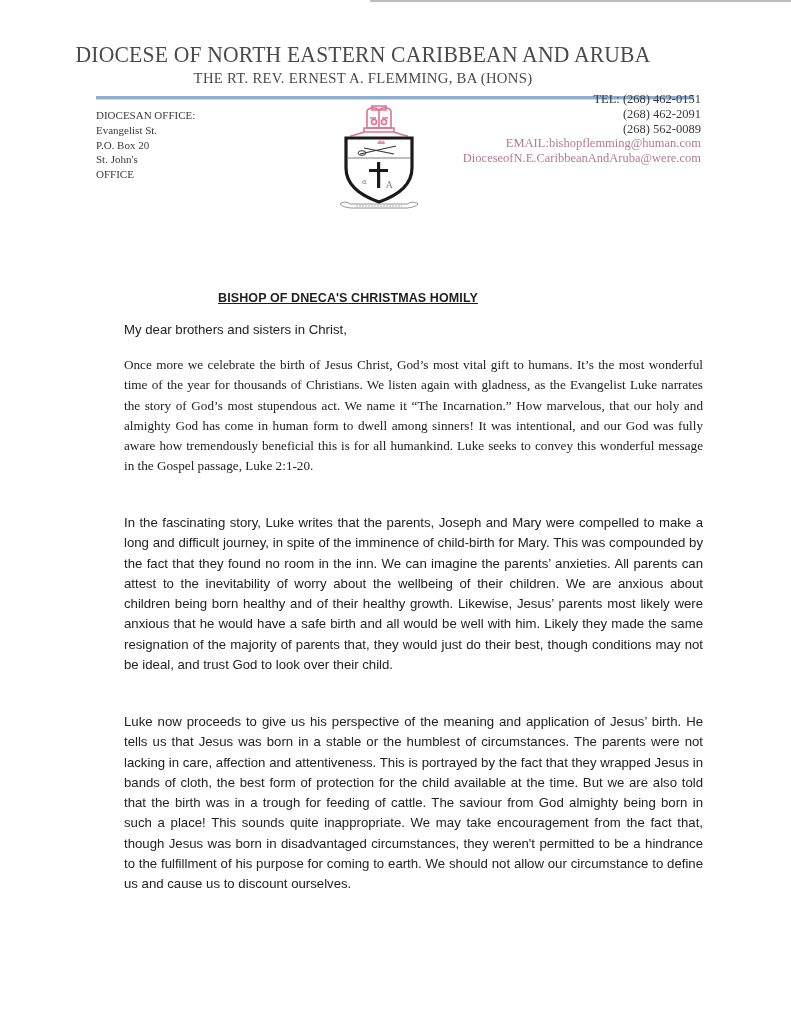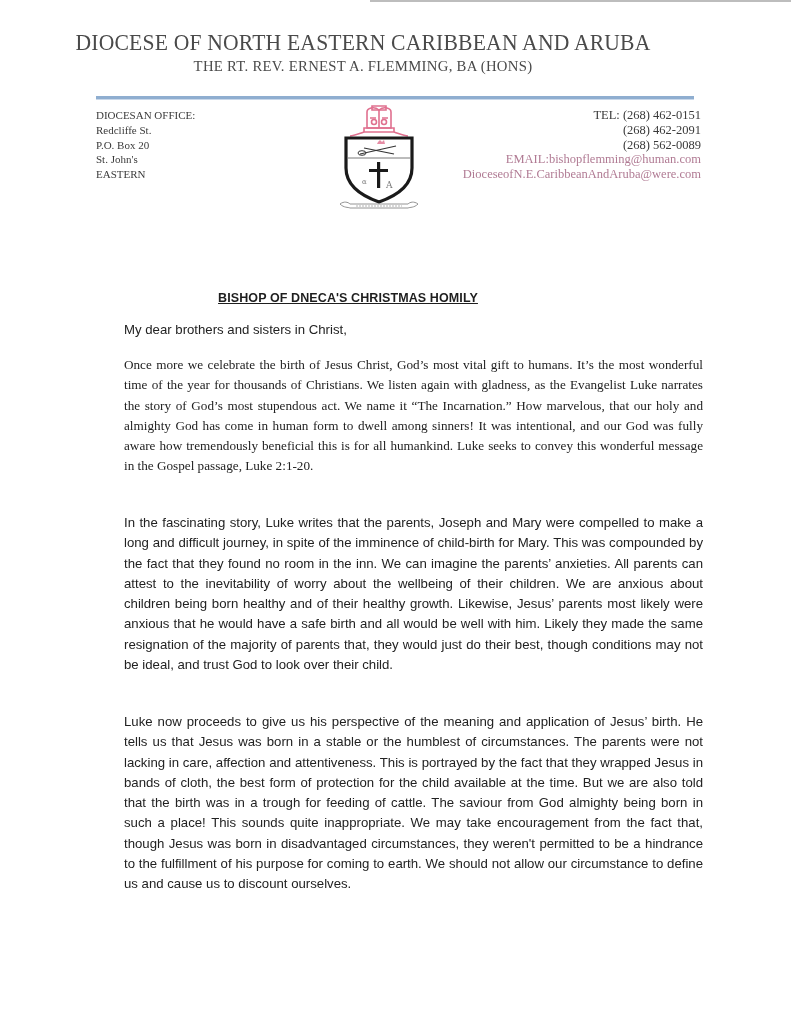--- a/index.html
+++ b/index.html
@@ -1,24 +1,24 @@
 <!DOCTYPE html>
 <html><head>
 <meta charset="utf-8">
 <style>
   html, body { margin: 0; padding: 0; background: #ffffff; }
   body { width: 791px; height: 1024px; position: relative; overflow: hidden; font-family: "Liberation Sans", sans-serif; color: #1e1e1e; }
   .top-scan-edge { position: absolute; left: 370px; top: 0; width: 421px; height: 2px; background: #bdbdbd; }
-  .letterhead { position: absolute; left: 0; top: 28px; width: 726px; text-align: center; font-family: "Liberation Serif", serif; color: #4a4a4a; }
+  .letterhead { position: absolute; left: 0; top: 40px; width: 726px; text-align: center; font-family: "Liberation Serif", serif; color: #4a4a4a; }
   .lh-title { font-size: 23.5px; letter-spacing: 0.2px; line-height: 28px; transform: scaleX(0.92); transform-origin: center; white-space: nowrap; }
   .lh-subtitle { font-size: 15.5px; line-height: 20px; margin-top: 0px; letter-spacing: 0.3px; transform: scaleX(0.95); transform-origin: center; white-space: nowrap; }
   .rule { position: absolute; left: 96px; top: 96px; width: 598px; height: 3px; background: #8faed0; border-bottom: 1px solid #c9d8ea; }
   .address { position: absolute; left: 96px; top: 108px; font-family: "Liberation Serif", serif; font-size: 11px; line-height: 14.8px; color: #3a3a3a; }
   .address div { white-space: nowrap; }
-  .contact { position: absolute; right: 90px; top: 108px; text-align: right; font-family: "Liberation Serif", serif; font-size: 12.5px; line-height: 14.8px; color: #3a3a3a; }
+  .contact { position: absolute; right: 90px; top: 92px; text-align: right; font-family: "Liberation Serif", serif; font-size: 12.5px; line-height: 14.8px; color: #3a3a3a; }
   .contact div { white-space: nowrap; }
   .contact .email { color: #b07a93; }
   .crest { position: absolute; left: 334px; top: 100px; width: 90px; height: 112px; }
   .heading { position: absolute; left: 0; top: 291px; width: 696px; text-align: center; font-size: 12.5px; font-weight: bold; text-decoration: underline; color: #1e1e1e; letter-spacing: 0.1px; }
   .body-text { position: absolute; left: 124px; width: 579px; font-size: 13.2px; line-height: 20.3px; color: #222; text-align: justify; }
   .salutation { top: 320px; }
   .p1 { top: 355px; font-family: Liberation Serif, serif; }
   .p2 { top: 513px; }
   .p3 { top: 712px; }
   .speck { position: absolute; width: 2px; height: 6px; background: #d0d0d0; }
@@ -30,24 +30,24 @@
 
 <div class="letterhead">
   <div class="lh-title">DIOCESE OF NORTH EASTERN CARIBBEAN AND ARUBA</div>
   <div class="lh-subtitle">THE RT. REV. ERNEST A. FLEMMING, BA (HONS)</div>
 </div>
 
 <div class="rule"></div>
 
 <div class="address">
   <div>DIOCESAN OFFICE:</div>
-  <div>Redcliffe St.</div>
+  <div>Evangelist St.</div>
   <div>P.O. Box 20</div>
   <div>St. John's</div>
-  <div>EASTERN</div>
+  <div>OFFICE</div>
 </div>
 
 <div class="crest">
   <svg width="90" height="112" viewBox="0 0 90 112" xmlns="http://www.w3.org/2000/svg">
 
     <g fill="none" stroke="#e0708f" stroke-width="1.6">
       <path d="M38 6 L52 6 L52 10 L38 10 Z"></path>
       <path d="M33 12 C33 8 40 6 45 10 C50 6 57 8 57 12 L57 28 L33 28 Z"></path>
       <path d="M45 10 L45 28"></path>
       <path d="M36 18 L42 18 M48 18 L54 18"></path>

